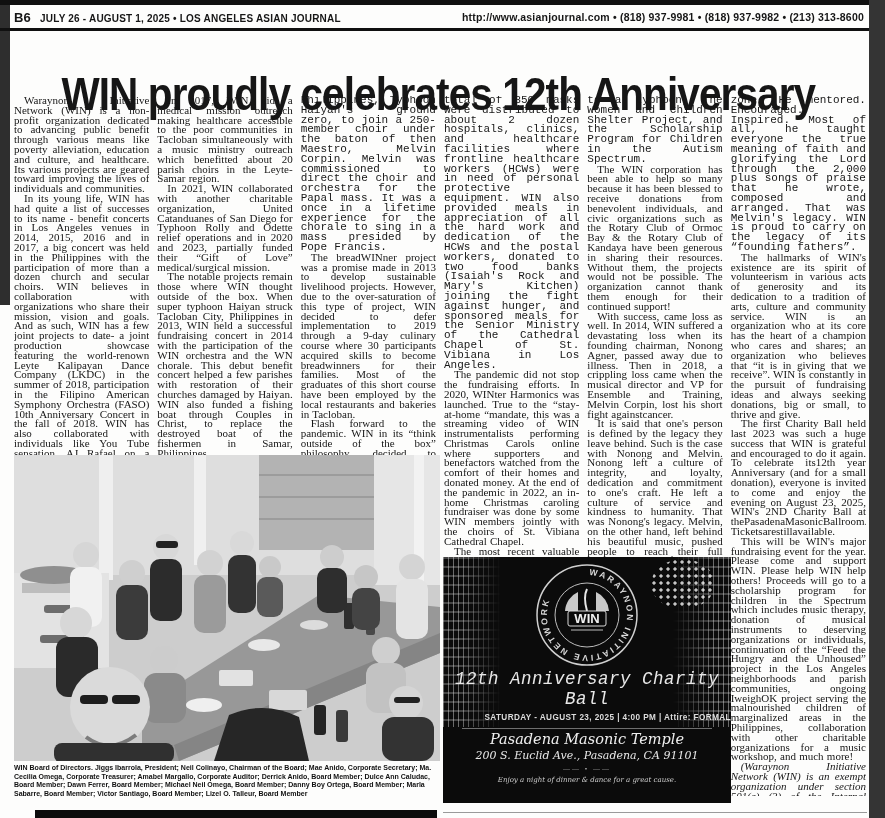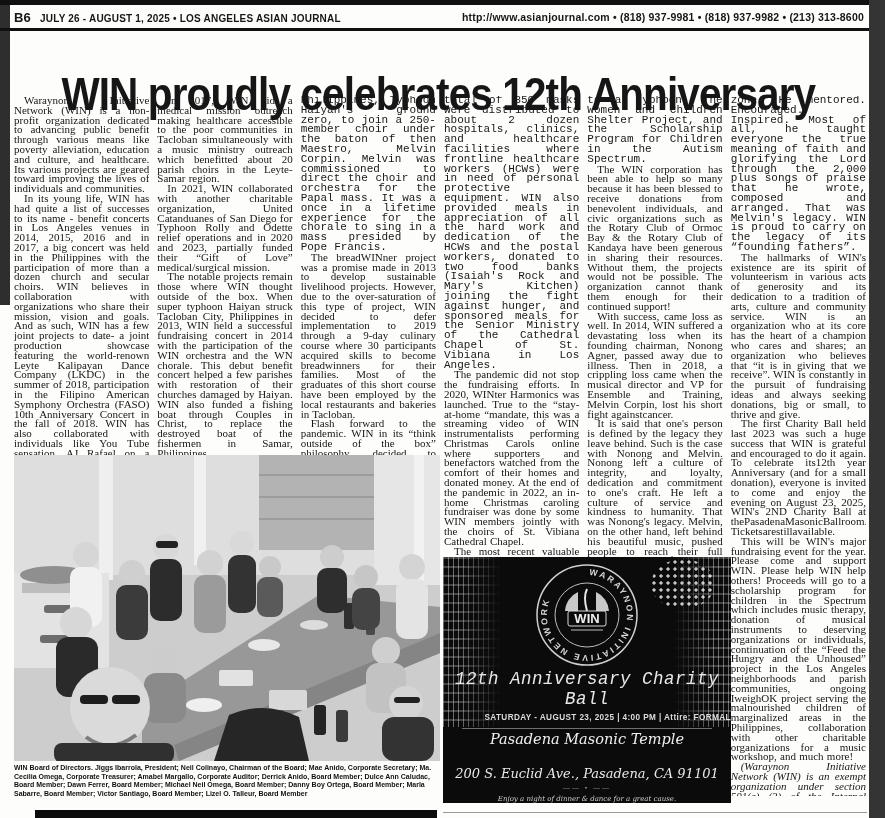--- a/index.html
+++ b/index.html
@@ -70,21 +70,21 @@
   .flyer-title{
     position:relative;font-family:Liberation Mono, monospace;font-style:italic;
     font-size:17.5px;color:#e8e8e8;margin-top:2px;letter-spacing:.5px;
   }
   .flyer-details{
     font-family:"Liberation Sans",sans-serif;font-weight:bold;font-size:8.2px;
     letter-spacing:.4px;color:#dcdcdc;margin-top:4px;text-align:right;
   }
   .flyer-divider{width:250px;height:1px;background:#6f6f6f;margin:6px auto 2px;}
   .flyer-venue{font-family:"DejaVu Serif",serif;font-style:italic;font-size:14.5px;color:#efefef;margin-top:2px;}
-  .flyer-address{font-family:"DejaVu Serif",serif;font-style:italic;font-size:13px;color:#e8e8e8;margin-top:19px;}
+  .flyer-address{font-family:"DejaVu Serif",serif;font-style:italic;font-size:11px;color:#e8e8e8;margin-top:2px;}
   .flyer-ornament{color:#bdbdbd;font-size:7px;letter-spacing:2px;margin-top:3px;}
   .flyer-tag1{font-family:"DejaVu Serif",serif;font-style:italic;font-size:7px;color:#cfcfcf;margin-top:3px;}
   .flyer-tag2{font-family:"DejaVu Serif",serif;font-style:italic;font-size:13px;color:#ededed;margin-top:18px;}
   .flyer-wreath{margin-top:3px;}
 </style>
 </head>
 <body>
 
 <div id="page">
 

